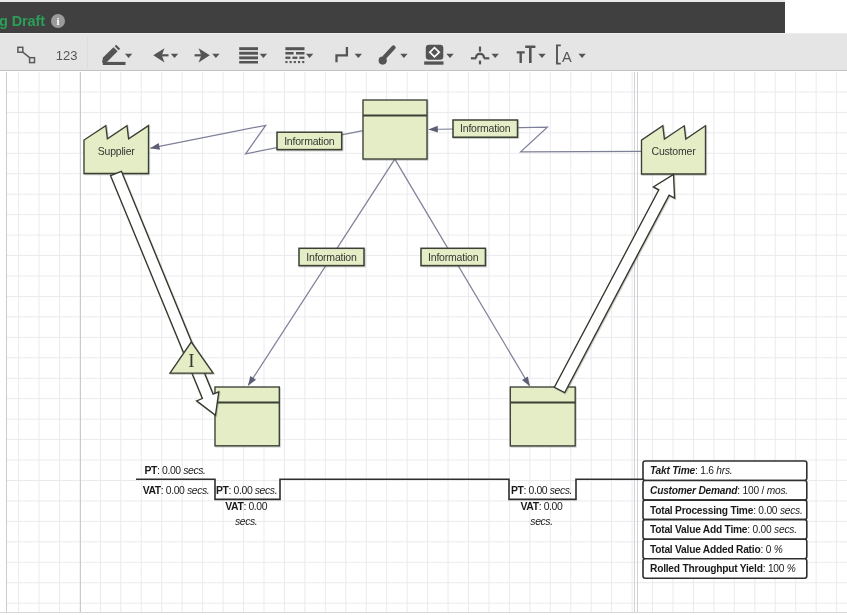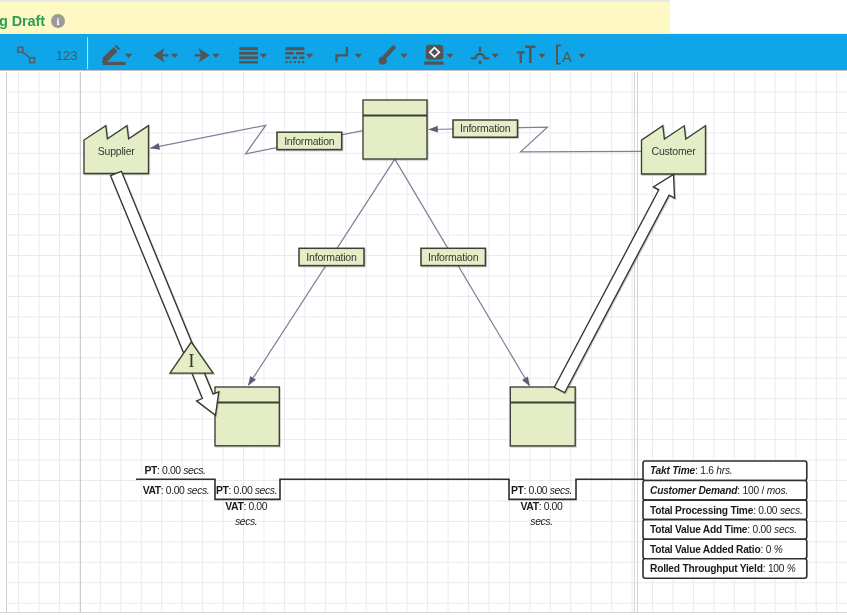--- a/index.html
+++ b/index.html
@@ -1,21 +1,21 @@
 <!DOCTYPE html>
 <html><head>
 <meta charset="utf-8">
 <style>
 html,body{margin:0;padding:0;}
 body{width:847px;height:615px;overflow:hidden;background:#fff;font-family:"Liberation Sans",sans-serif;}
 #app{position:relative;width:847px;height:615px;overflow:hidden;}
-#hdr{position:absolute;top:0;left:0;width:670px;height:33px;background:#fef9c3;border-top:2px solid #e9e9ea;box-sizing:border-box;}
+#hdr{position:absolute;top:0;left:0;width:785px;height:33px;background:#404040;border-top:2px solid #e9e9ea;box-sizing:border-box;}
 #title{position:absolute;left:-1px;top:11px;font-size:14.5px;font-weight:bold;color:#2b9e57;letter-spacing:-0.1px;}
 #info{position:absolute;left:51px;top:12px;width:14px;height:14px;border-radius:50%;background:#9b9b9b;color:#fff;text-align:center;font-family:"Liberation Serif",serif;font-weight:bold;font-size:11px;line-height:14px;}
-#tb{position:absolute;top:33px;left:0;width:847px;height:38px;background:#0ea5e9;border-top:1px solid #ededed;border-bottom:1px solid #c2c2c2;box-sizing:border-box;}
+#tb{position:absolute;top:33px;left:0;width:847px;height:38px;background:#e5e5e5;border-top:1px solid #ededed;border-bottom:1px solid #c2c2c2;box-sizing:border-box;}
 .ti{position:absolute;top:0;}
 #cv{position:absolute;top:72px;left:0;}
 </style>
 </head>
 <body>
 <div id="app">
 <div id="hdr">
   <span id="title">g Draft</span>
   <span id="info">i</span>
 </div>

